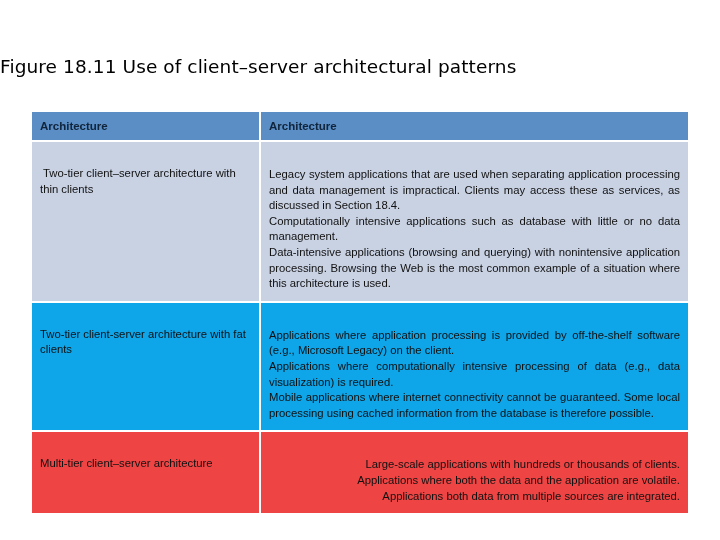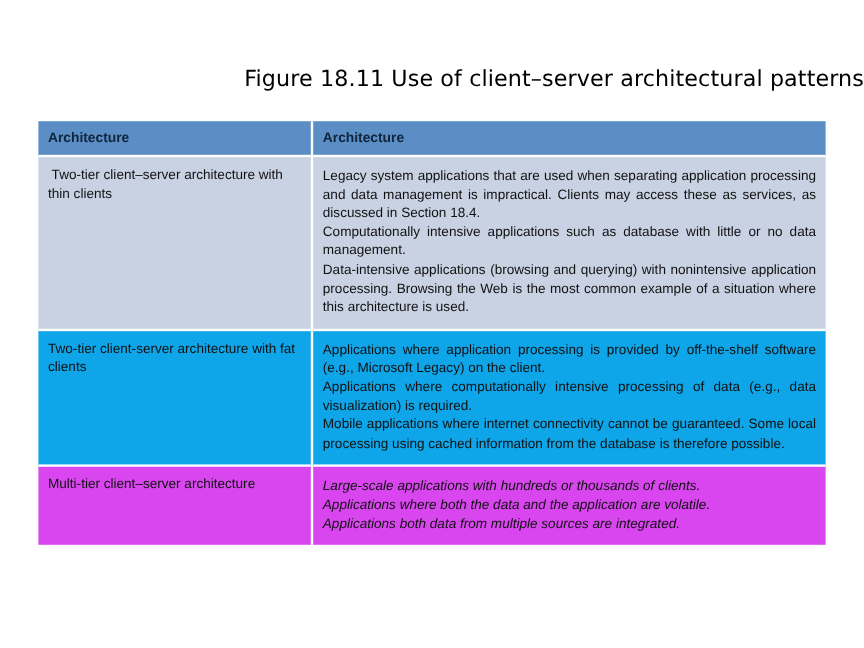--- a/index.html
+++ b/index.html
@@ -19,34 +19,34 @@
     width: 720px;
     height: 540px;
     box-sizing: border-box;
   }
 
   .figure-title {
     position: absolute;
     left: 0;
     top: 55px;
     width: 720px;
-    text-align: right;
+    text-align: left;
     font-family: "DejaVu Sans", sans-serif;
     font-size: 18.5px;
     font-weight: 400;
     color: #000000;
     letter-spacing: 0.1px;
     line-height: 24px;
     white-space: nowrap;
   }
 
   .table-wrap {
     position: absolute;
     left: 32px;
-    top: 101px;
+    top: 112px;
     width: 612px;
   }
 
   table.arch-table {
     border-collapse: collapse;
     width: 656px;
     table-layout: fixed;
     font-family: "Liberation Sans", sans-serif;
   }
 
@@ -65,44 +65,43 @@
     vertical-align: middle;
   }
   table.arch-table thead th.th-left {
     border-right: 2px solid #ffffff;
   }
 
   table.arch-table tbody td {
     font-size: 11.3px;
     color: #111111;
     vertical-align: top;
-    padding: 8px 8px 9px 8px;
+    padding: 24px 8px 9px 8px;
     border-top: 2px solid #ffffff;
     line-height: 15.6px;
   }
   table.arch-table tbody td.col-arch {
     border-right: 2px solid #ffffff;
   }
 
   
   tr.row-1 td { background: #c9d2e3; }
   tr.row-2 td { background: #0ea5e9; }
-  tr.row-3 td { background: #d946ef; }
+  tr.row-3 td { background: #ef4444; }
 
   .cell-para {
     margin: 1px 0 0 0;
     text-align: justify;
     text-justify: inter-word;
   }
   .cell-para + .cell-para {
     margin-top: 0px;
   }
   .cell-para.last {
-    text-align: left;
-    font-style: italic;
+    text-align: right;
   }
 
   .arch-label {
     margin: 0;
     text-align: left;
   }
   .arch-label.indent {
     text-indent: 3px;
   }
 </style>

